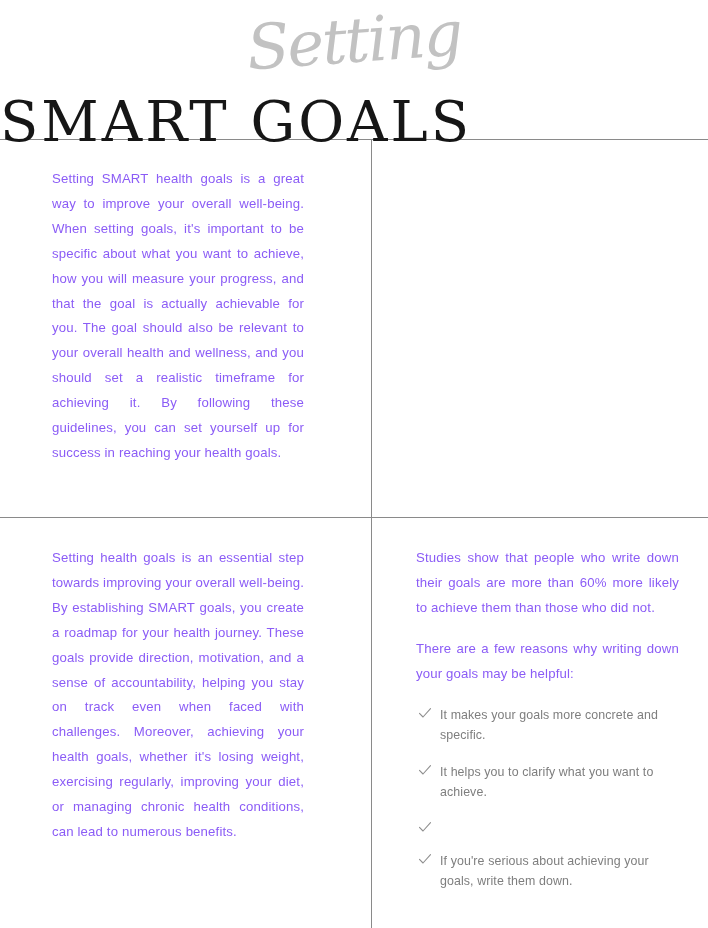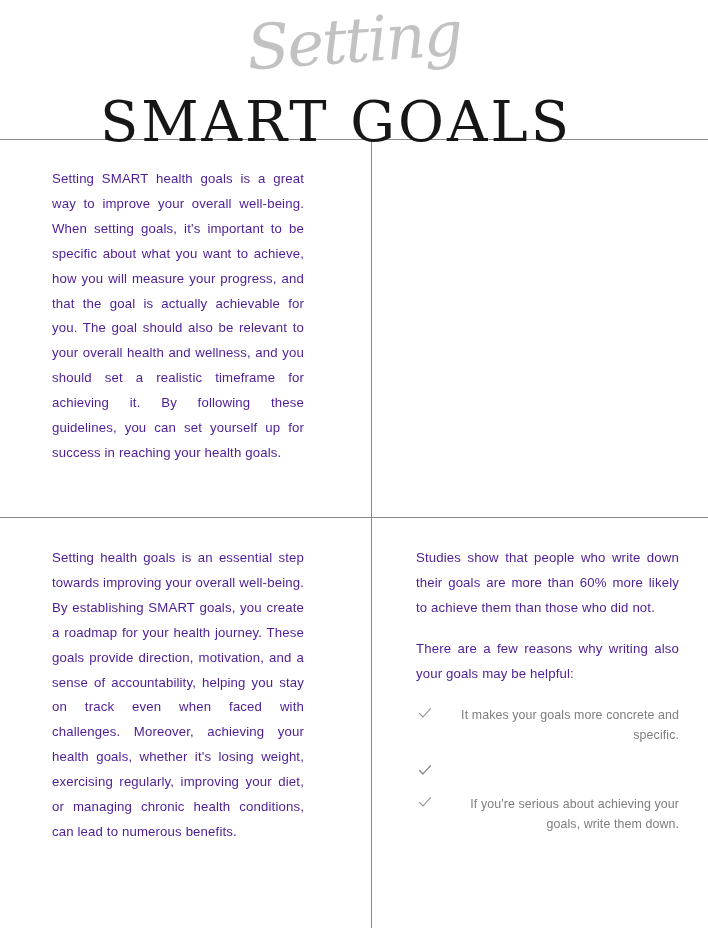--- a/index.html
+++ b/index.html
@@ -41,21 +41,21 @@
     transform-origin: 50% 50%;
     z-index: 2;
     white-space: nowrap;
     opacity: 0.92;
   }
   .main-title {
     position: absolute;
     left: 0;
     top: 56px;
     width: 572px;
-    text-align: right;
+    text-align: left;
     font-family: "DejaVu Serif", serif;
     font-weight: 400;
     font-size: 56px;
     letter-spacing: 3px;
     color: #161616;
     line-height: 1;
     z-index: 1;
     white-space: nowrap;
   }
 
@@ -85,21 +85,21 @@
   }
   .q-tl { left: 0;     top: 139px; width: 371px; height: 378px; padding: 28px 67px 0 52px; }
   .q-tr { left: 372px; top: 139px; width: 336px; height: 378px; padding: 0 44px 0 44px; }
   .q-bl { left: 0;     top: 518px; width: 371px; height: 410px; padding: 28px 67px 12px 52px; }
   .q-br { left: 372px; top: 518px; width: 336px; height: 410px; padding: 28px 29px 0 44px; }
 
   .body-text {
     font-family: "Liberation Sans", sans-serif;
     font-size: 13.2px;
     line-height: 24.9px;
-    color: #4c1d95;
+    color: #8b5cf6;
     text-align: justify;
     text-justify: inter-word;
     letter-spacing: 0.15px;
     margin: 0;
   }
   .body-text + .body-text { margin-top: 16px; }
 
   
   .check-list {
     list-style: none;
@@ -108,21 +108,21 @@
   }
   .check-item {
     position: relative;
     padding-left: 24px;
     margin-bottom: 16px;
     font-family: "Liberation Sans", sans-serif;
     font-size: 12.4px;
     line-height: 20.5px;
     color: #7e7e7e;
     letter-spacing: 0.1px;
-    text-align: right;
+    text-align: left;
   }
   .check-item:last-child { margin-bottom: 0; margin-top: 48px; }
   .check-icon {
     position: absolute;
     left: 2px;
     top: 1px;
     width: 14px;
     height: 14px;
     color: #8e8e8e;
     font-size: 14px;
@@ -149,37 +149,38 @@
 <div class="quad q-tr">
   
 </div>
 
 <div class="quad q-bl">
   <p class="body-text">Setting health goals is an essential step towards improving your overall well-being. By establishing SMART goals, you create a roadmap for your health journey. These goals provide direction, motivation, and a sense of accountability, helping you stay on track even when faced with challenges. Moreover, achieving your health goals, whether it's losing weight, exercising regularly, improving your diet, or managing chronic health conditions, can lead to numerous benefits.</p>
 </div>
 
 <div class="quad q-br">
   <p class="body-text">Studies show that people who write down their goals are more than 60% more likely to achieve them than those who did not.</p>
-  <p class="body-text">There are a few reasons why writing also your goals may be helpful:</p>
+  <p class="body-text">There are a few reasons why writing down your goals may be helpful:</p>
 
   <ul class="check-list">
     <li class="check-item">
       <span class="check-icon">
         <svg viewBox="0 0 14 14" width="14" height="14" aria-hidden="true">
           <path d="M1.5 7.4 L5 11 L12.5 2.6" fill="none" stroke="currentColor" stroke-width="1.1" stroke-linecap="round" stroke-linejoin="round"></path>
         </svg>
       </span>
       <span>It makes your goals more concrete and specific.</span>
     </li>
     <li class="check-item">
       <span class="check-icon">
         <svg viewBox="0 0 14 14" width="14" height="14" aria-hidden="true">
           <path d="M1.5 7.4 L5 11 L12.5 2.6" fill="none" stroke="currentColor" stroke-width="1.1" stroke-linecap="round" stroke-linejoin="round"></path>
         </svg>
       </span>
+      <span>It helps you to clarify what you want to achieve.</span>
     </li>
     <li class="check-item">
       <span class="check-icon">
         <svg viewBox="0 0 14 14" width="14" height="14" aria-hidden="true">
           <path d="M1.5 7.4 L5 11 L12.5 2.6" fill="none" stroke="currentColor" stroke-width="1.1" stroke-linecap="round" stroke-linejoin="round"></path>
         </svg>
       </span>
     </li>
     <li class="check-item">
       <span class="check-icon">

